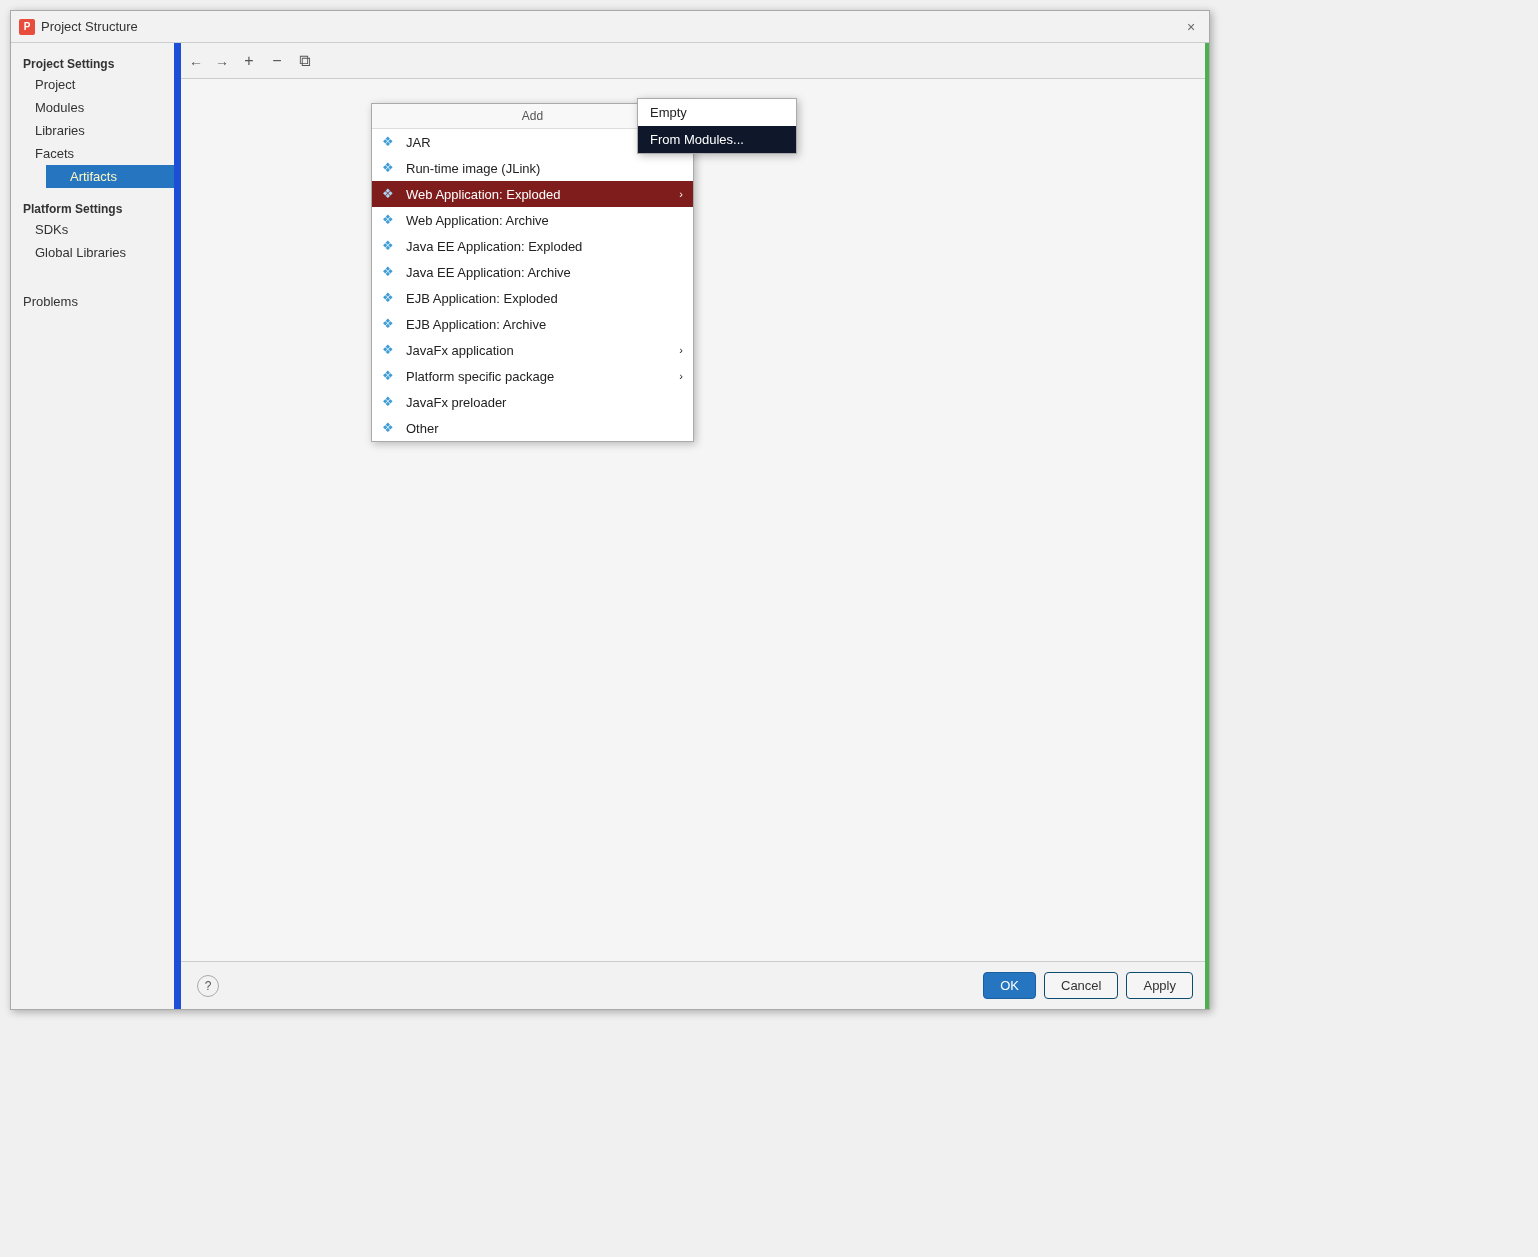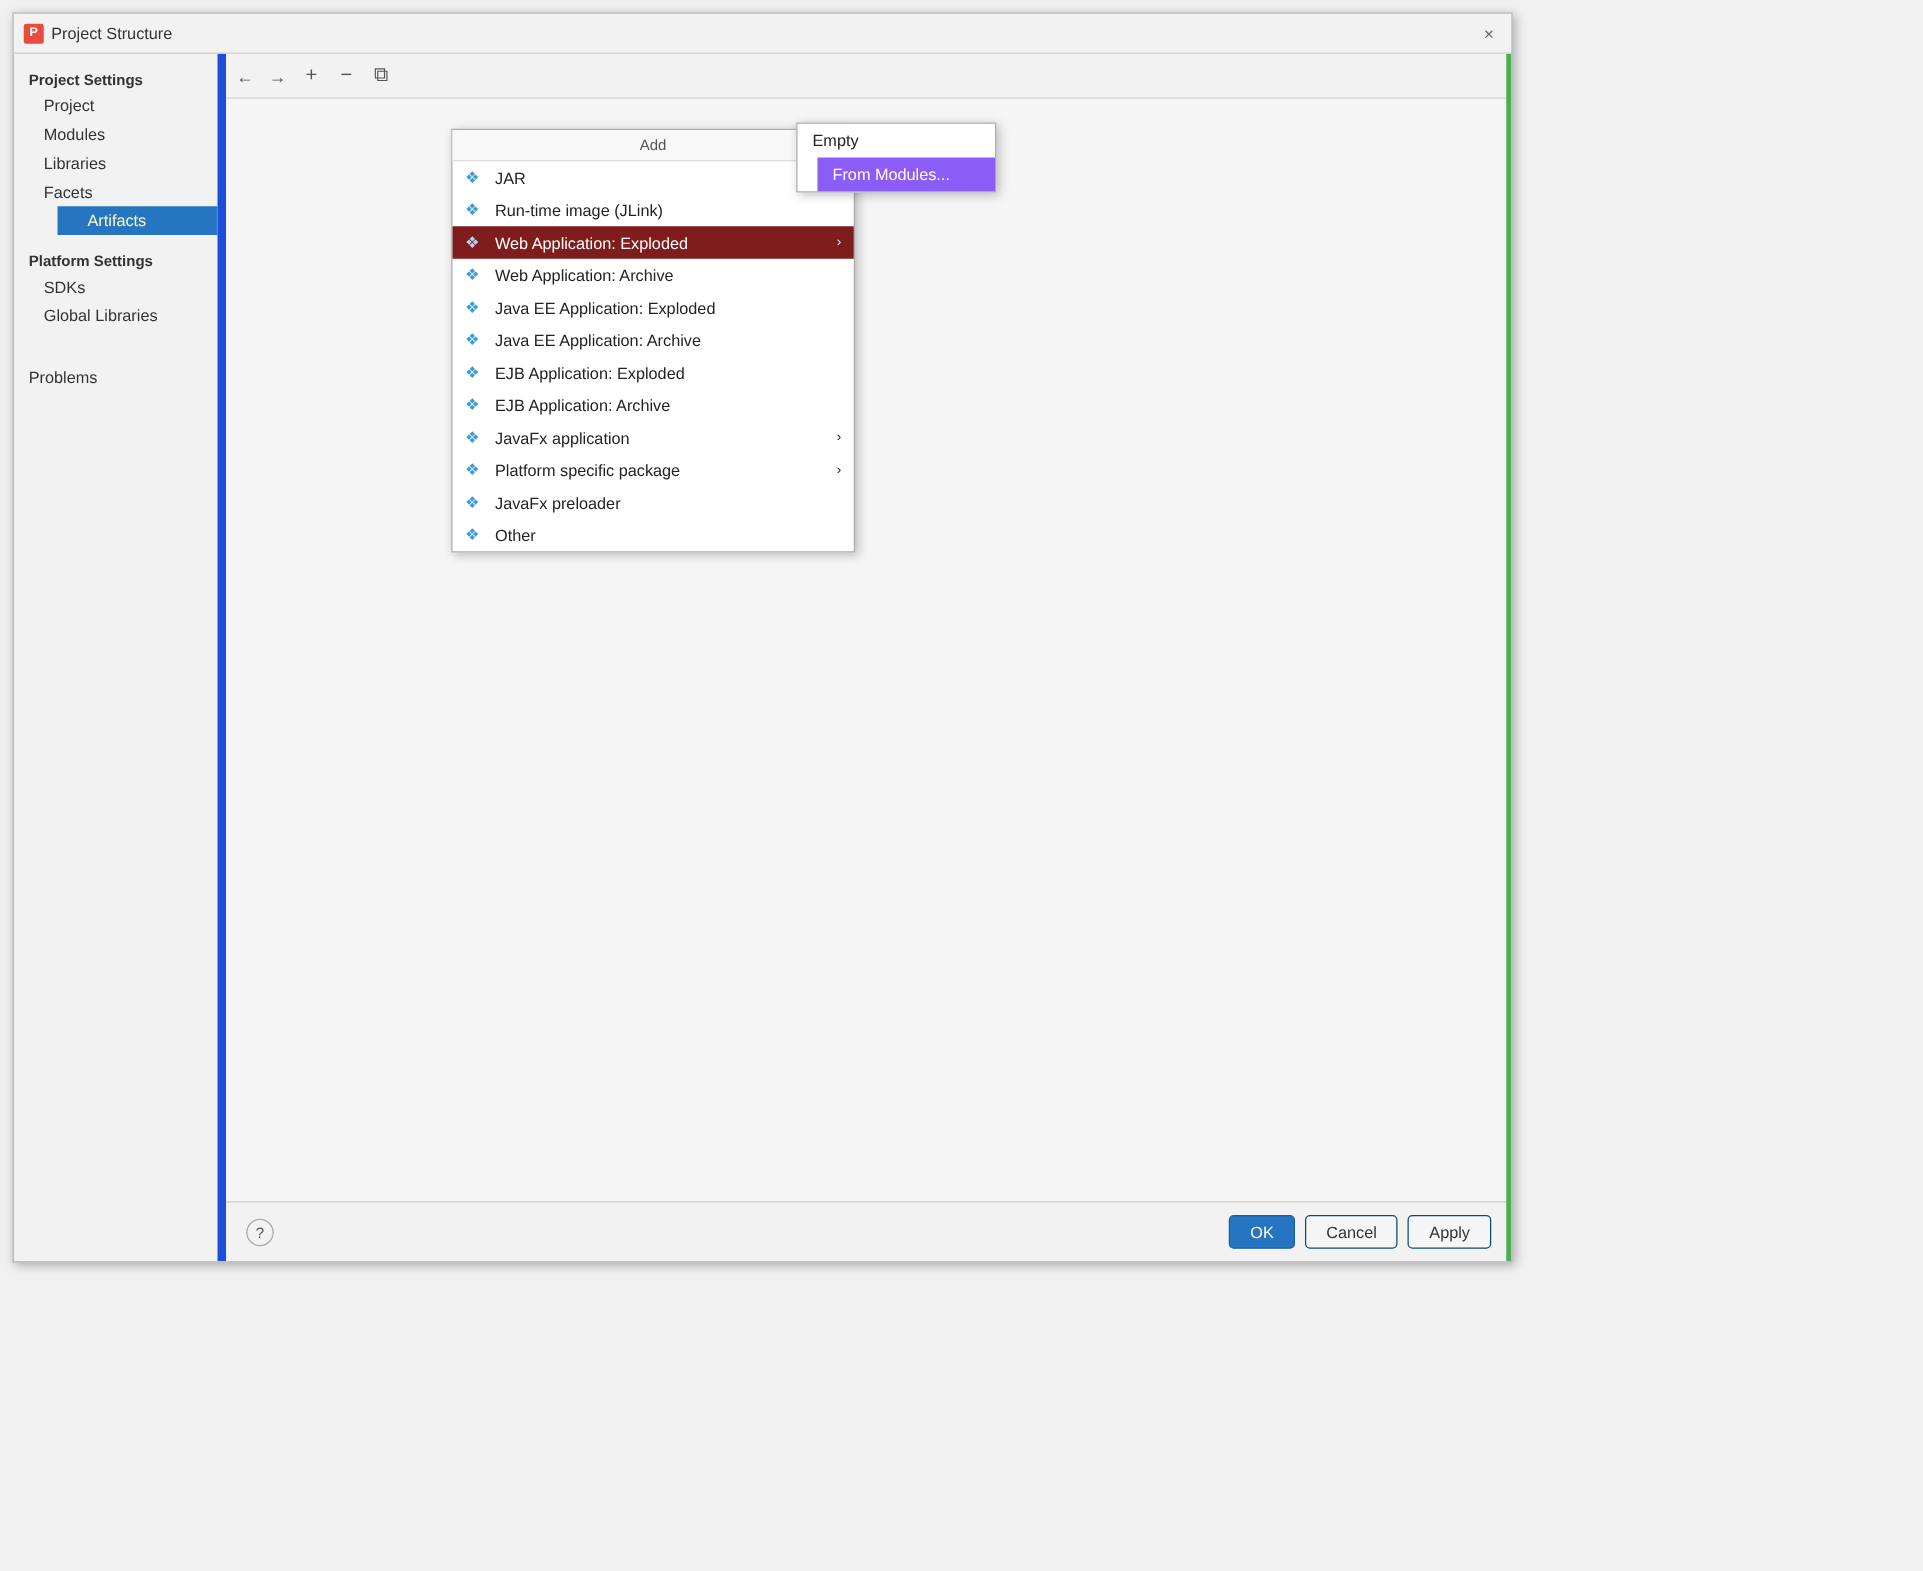--- a/index.html
+++ b/index.html
@@ -196,21 +196,21 @@
       font-size: 14px;
       cursor: pointer;
       color: #555;
       padding: 2px 4px;
     }
 
     
     .add-dropdown {
       position: absolute;
       top: 60px;
-      left: 180px;
+      left: 190px;
       background: white;
       border: 1px solid #aaa;
       box-shadow: 2px 2px 8px rgba(0,0,0,0.25);
       width: 323px;
       z-index: 100;
     }
 
     .dropdown-header {
       text-align: center;
       padding: 5px 0;
@@ -260,23 +260,22 @@
     }
 
     .sub-item {
       padding: 6px 12px;
       cursor: pointer;
       font-size: 13px;
       color: #222;
     }
 
     .sub-item.selected {
-      background: #8b5cf6;
+      background: #0f172a;
       color: white;
-      margin-left: 16px;
     }
 
     
     .icon-diamond {
       display: inline-block;
       width: 14px;
       height: 14px;
       position: relative;
     }
 

